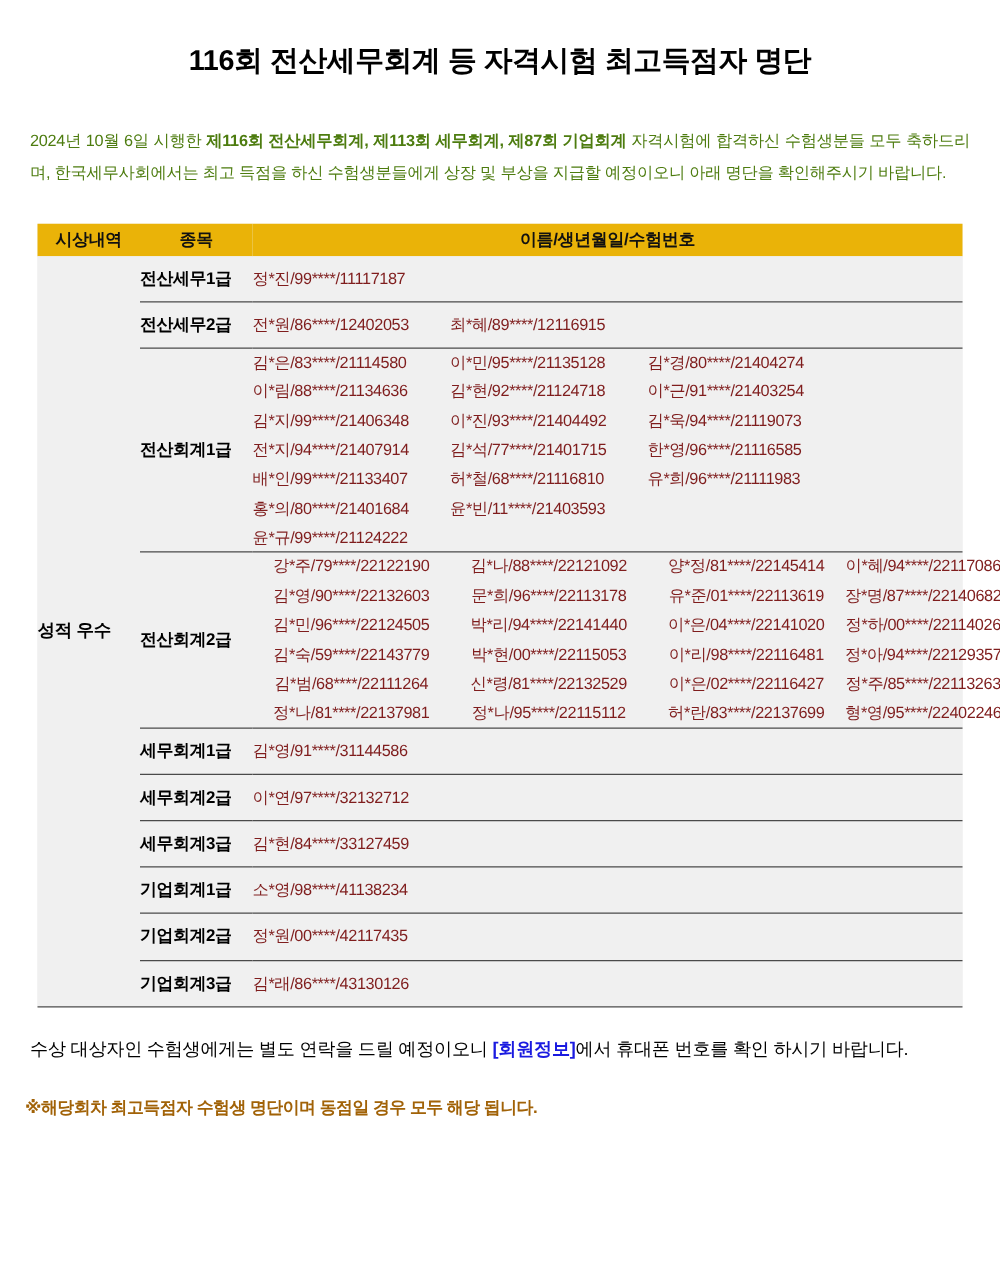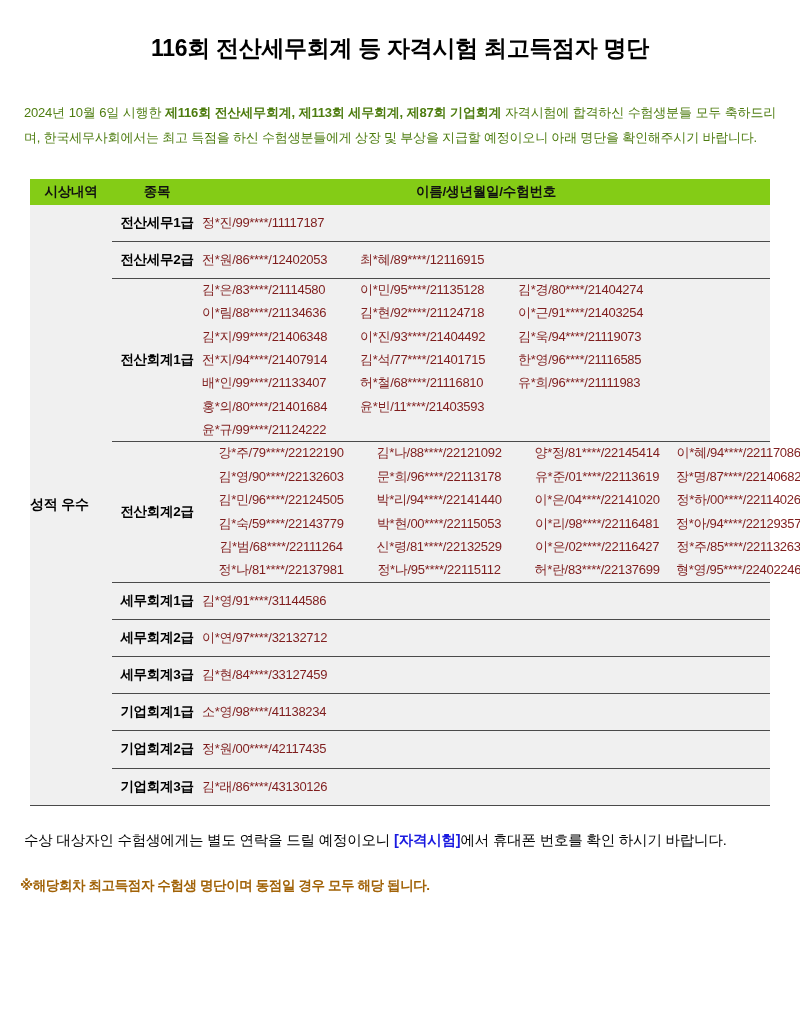--- a/index.html
+++ b/index.html
@@ -47,21 +47,21 @@
     width: 740px;
   }
   table.award-table {
     width: 740px;
     border-collapse: collapse;
     table-layout: fixed;
     background: #f0f0f0;
     font-size: 13px;
   }
   table.award-table th {
-    background: #84cc16;
+    background: #eab308;
     color: #111;
     font-weight: bold;
     font-size: 13.5px;
     letter-spacing: -0.2px;
     height: 26px;
     padding: 2px 0;
     border: none;
     text-align: center;
   }
   th.th-award   { width: 82px; }
@@ -80,21 +80,21 @@
     text-align: left;
     font-weight: bold;
     font-size: 14px;
     letter-spacing: -0.2px;
     border-top: none !important;
     background: #f0f0f0;
     vertical-align: middle;
     margin-left: 24px;
   }
   td.subject-cell {
-    text-align: center;
+    text-align: left;
     padding-right: 8px;
     font-weight: bold;
     font-size: 13.5px;
     letter-spacing: -0.3px;
     white-space: nowrap;
     vertical-align: middle;
   }
   td.names-cell {
     padding: 6px 0 6px 0;
     vertical-align: middle;
@@ -287,15 +287,15 @@
             <div class="names-grid cols-1">
               <div class="name-item">김*래/86****/43130126</div>
             </div>
           </td>
         </tr>
       </tbody>
   </table>
 </div>
 <div class="table-bottom-rule"></div>
 
-<p class="footer"><span>수상 대상자인 수험생에게는 별도 연락을 드릴 예정이오니 </span><span class="link-tag">[자격시험]</span><span>에서 휴대폰 번호를 확인 하시기 바랍니다.</span></p>
+<p class="footer"><span>수상 대상자인 수험생에게는 별도 연락을 드릴 예정이오니 </span><span class="link-tag">[회원정보]</span><span>에서 휴대폰 번호를 확인 하시기 바랍니다.</span></p>
 
 <p class="footnote">※해당회차 최고득점자 수험생 명단이며 동점일 경우 모두 해당 됩니다.</p>
 
 </body></html>

